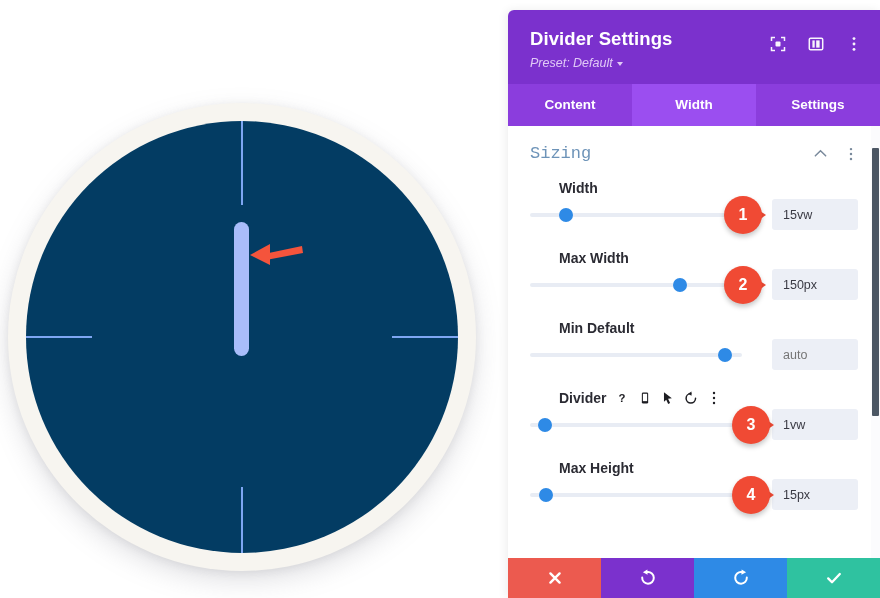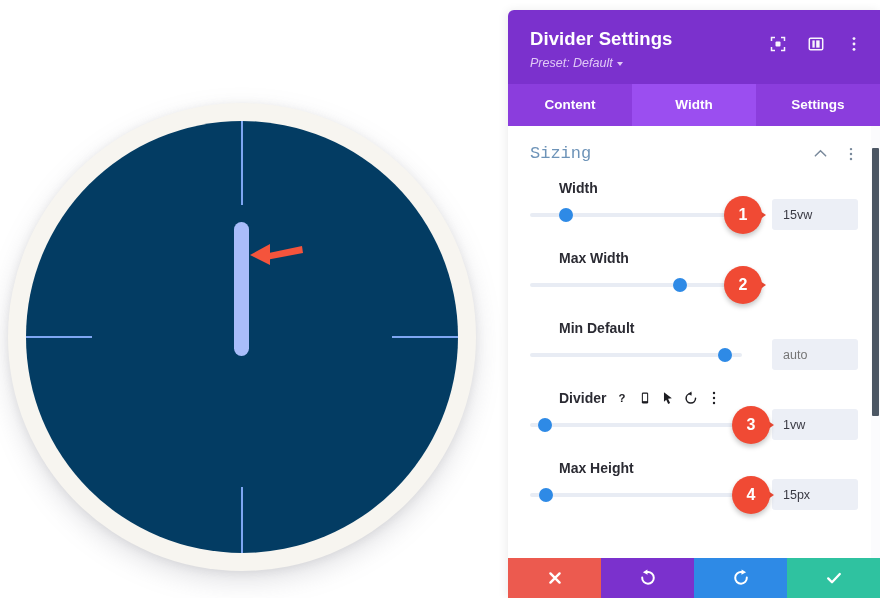--- a/index.html
+++ b/index.html
@@ -289,20 +289,21 @@
         <div class="control-row">
           <div class="slider">
             <div class="slider-track"></div>
             <div class="slider-handle" style="left:143px"></div>
           </div>
           <div class="callout" style="left:194px">
             <div class="tip"></div>
               <div class="bubble"></div>
             <div class="num">2</div>
           </div>
+          <input class="value-input" readonly="" value="150px" style="">
         </div>
       </div>
 
       <div class="field" style="padding-top:26px">
         <div class="field-label-row">
           <span class="field-label">Min Default</span>
         </div>
         <div class="control-row">
           <div class="slider">
             <div class="slider-track"></div>

